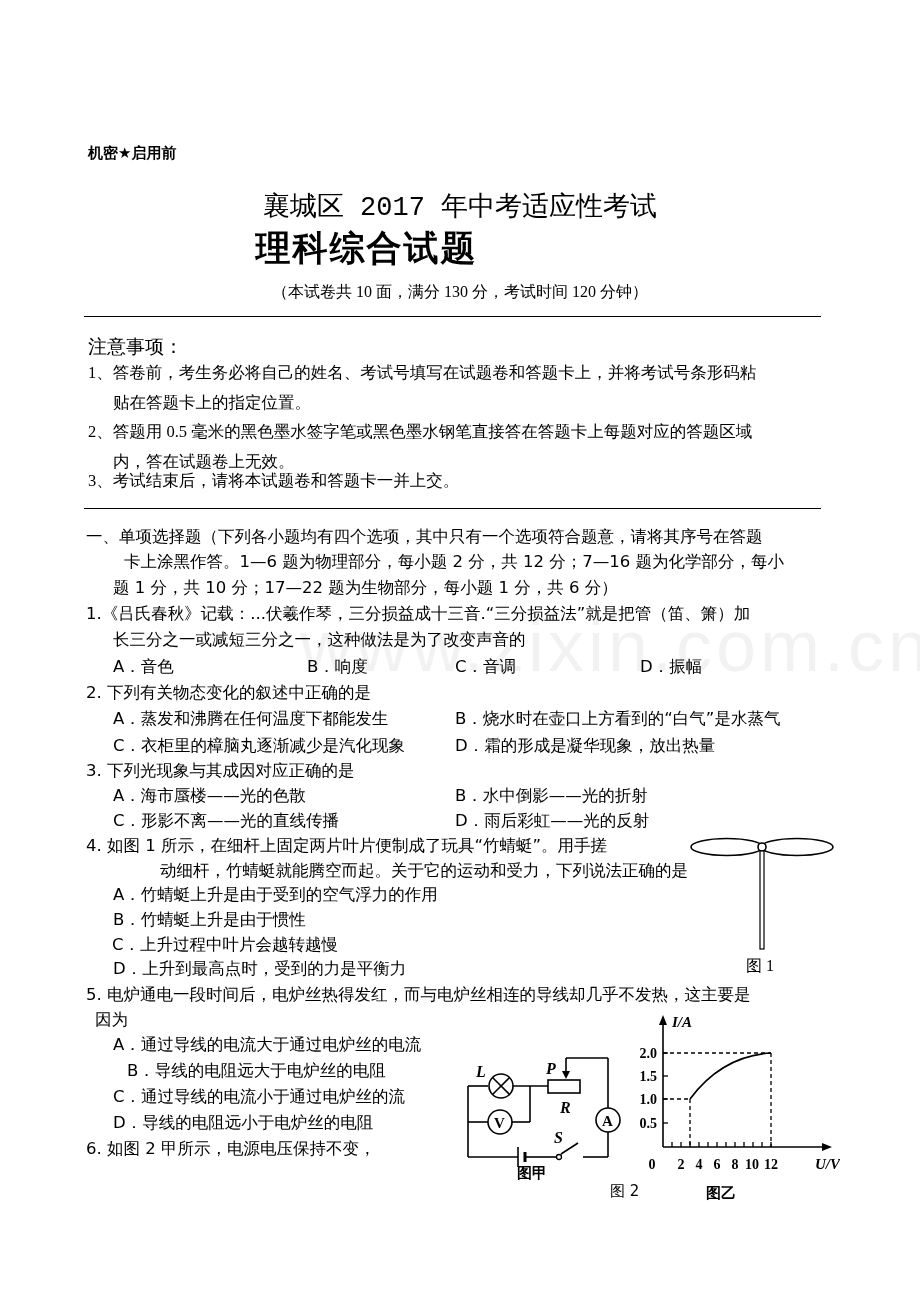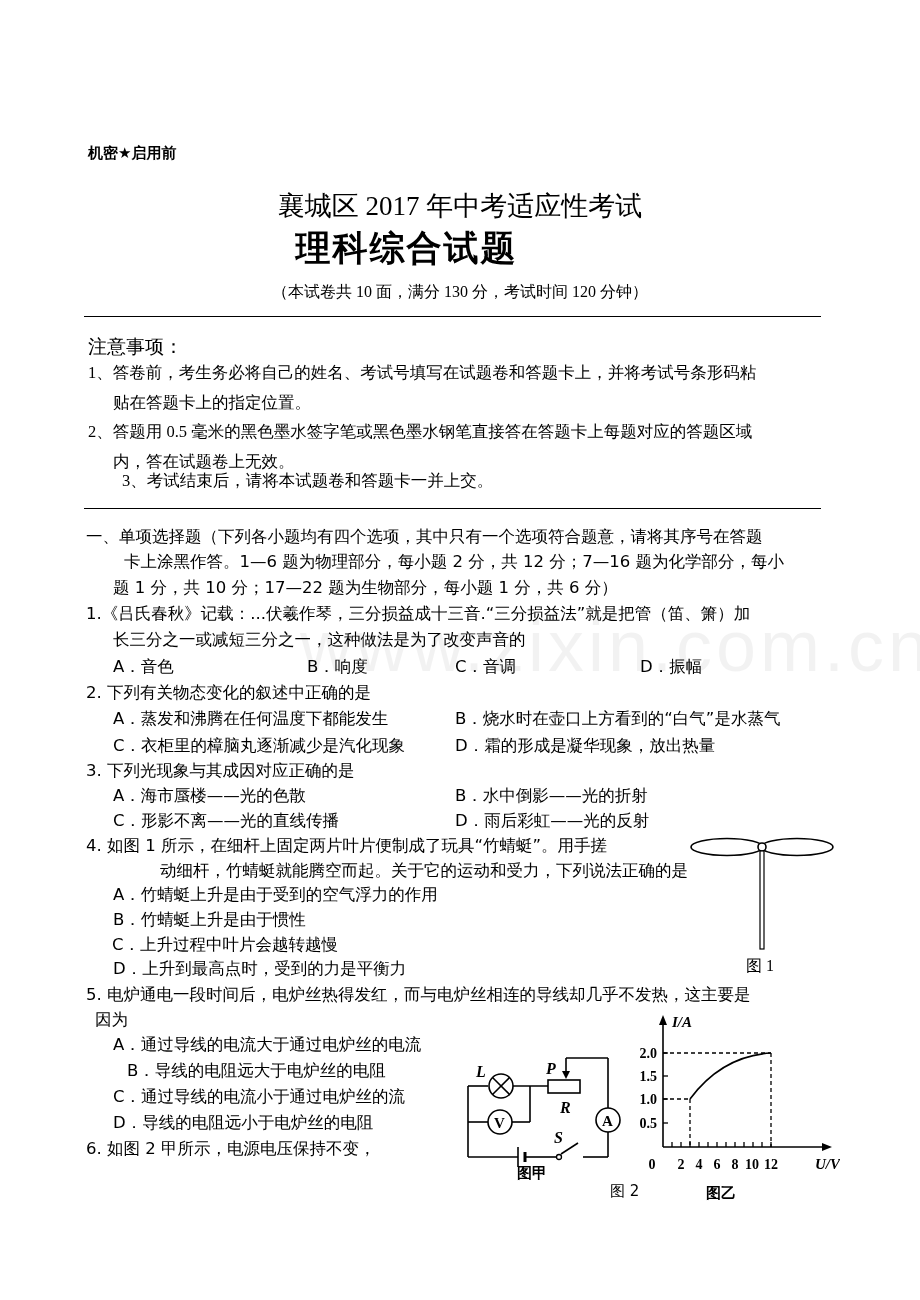--- a/index.html
+++ b/index.html
@@ -1,20 +1,20 @@
 <!DOCTYPE html>
 <html><head>
 <meta charset="utf-8">
 <style>
   html, body { margin: 0; padding: 0; background: #ffffff; }
   body { width: 920px; height: 1300px; position: relative; overflow: hidden; color: #000; font-family: "DejaVu Sans", "Liberation Sans", sans-serif; }
   .abs { position: absolute; white-space: nowrap; }
   .secret { left: 88px; top: 144px; font-size: 15px; font-weight: bold; }
-  .title1 { left: 0; width: 920px; text-align: center; top: 188px; font-size: 27px; font-family: Liberation Serif, serif; }
-  .title2 { left: 0; width: 733px; text-align: center; top: 225px; font-size: 35px; font-weight: bold; letter-spacing: 2px; padding-left: 40px; }
+  .title1 { left: 0; width: 920px; text-align: center; top: 188px; font-size: 27px; font-family: Liberation Mono, monospace; }
+  .title2 { left: 0; width: 733px; text-align: center; top: 225px; font-size: 35px; font-weight: bold; letter-spacing: 2px; }
   .subtitle { left: 0; width: 920px; text-align: center; top: 282px; font-size: 16px; font-family: "Liberation Serif", "DejaVu Serif", serif; }
   .rule { position: absolute; left: 84px; width: 737px; height: 0; border-top: 1.5px solid #000; }
   .notice-head { left: 88px; top: 334px; font-size: 19px; }
   .ser { font-family: "Liberation Serif", "DejaVu Serif", serif; font-size: 16.5px; }
   .line { position: absolute; white-space: nowrap; font-size: 16.5px; }
   .opt { position: absolute; white-space: nowrap; font-size: 16.5px; }
   .wm { position: absolute; left: 300px; top: 605px; font-size: 72px; color: rgba(0,0,0,0.05); letter-spacing: 4px; pointer-events: none; font-family: "Liberation Sans", sans-serif; }
   svg text { font-family: "Liberation Serif", "DejaVu Serif", serif; }
 </style>
 </head>
@@ -26,21 +26,21 @@
 <div class="abs title1">襄城区 2017 年中考适应性考试</div>
 <div class="abs title2">理科综合试题</div>
 <div class="abs subtitle">（本试卷共 10 面，满分 130 分，考试时间 120 分钟）</div>
 <div class="rule" style="top:316px;"></div>
 
 <div class="abs notice-head">注意事项：</div>
 <div class="line ser" style="left:88px; top:362px;">1、答卷前，考生务必将自己的姓名、考试号填写在试题卷和答题卡上，并将考试号条形码粘</div>
 <div class="line ser" style="left:113px; top:392px;">贴在答题卡上的指定位置。</div>
 <div class="line ser" style="left:88px; top:421px;">2、答题用 0.5 毫米的黑色墨水签字笔或黑色墨水钢笔直接答在答题卡上每题对应的答题区域</div>
 <div class="line ser" style="left:113px; top:451px;">内，答在试题卷上无效。</div>
-<div class="line ser" style="left:88px; top:470px;margin-left:34px;">3、考试结束后，请将本试题卷和答题卡一并上交。</div>
+<div class="line ser" style="left:88px; top:470px;">3、考试结束后，请将本试题卷和答题卡一并上交。</div>
 <div class="rule" style="top:508px; border-top-width:1px;"></div>
 
 <div class="line" style="left:86px; top:526px;">一、单项选择题（下列各小题均有四个选项，其中只有一个选项符合题意，请将其序号在答题</div>
 <div class="line" style="left:124px; top:551px;">卡上涂黑作答。1—6 题为物理部分，每小题 2 分，共 12 分；7—16 题为化学部分，每小</div>
 <div class="line" style="left:113px; top:577px;">题 1 分，共 10 分；17—22 题为生物部分，每小题 1 分，共 6 分）</div>
 
 <div>
   <div class="line" style="left:86px; top:603px;">1.《吕氏春秋》记载：...伏羲作琴，三分损益成十三音.“三分损益法”就是把管（笛、箫）加</div>
   <div class="line" style="left:113px; top:629px;">长三分之一或减短三分之一，这种做法是为了改变声音的</div>
   <div class="opt" style="left:113px; top:656px;">A．音色</div>

